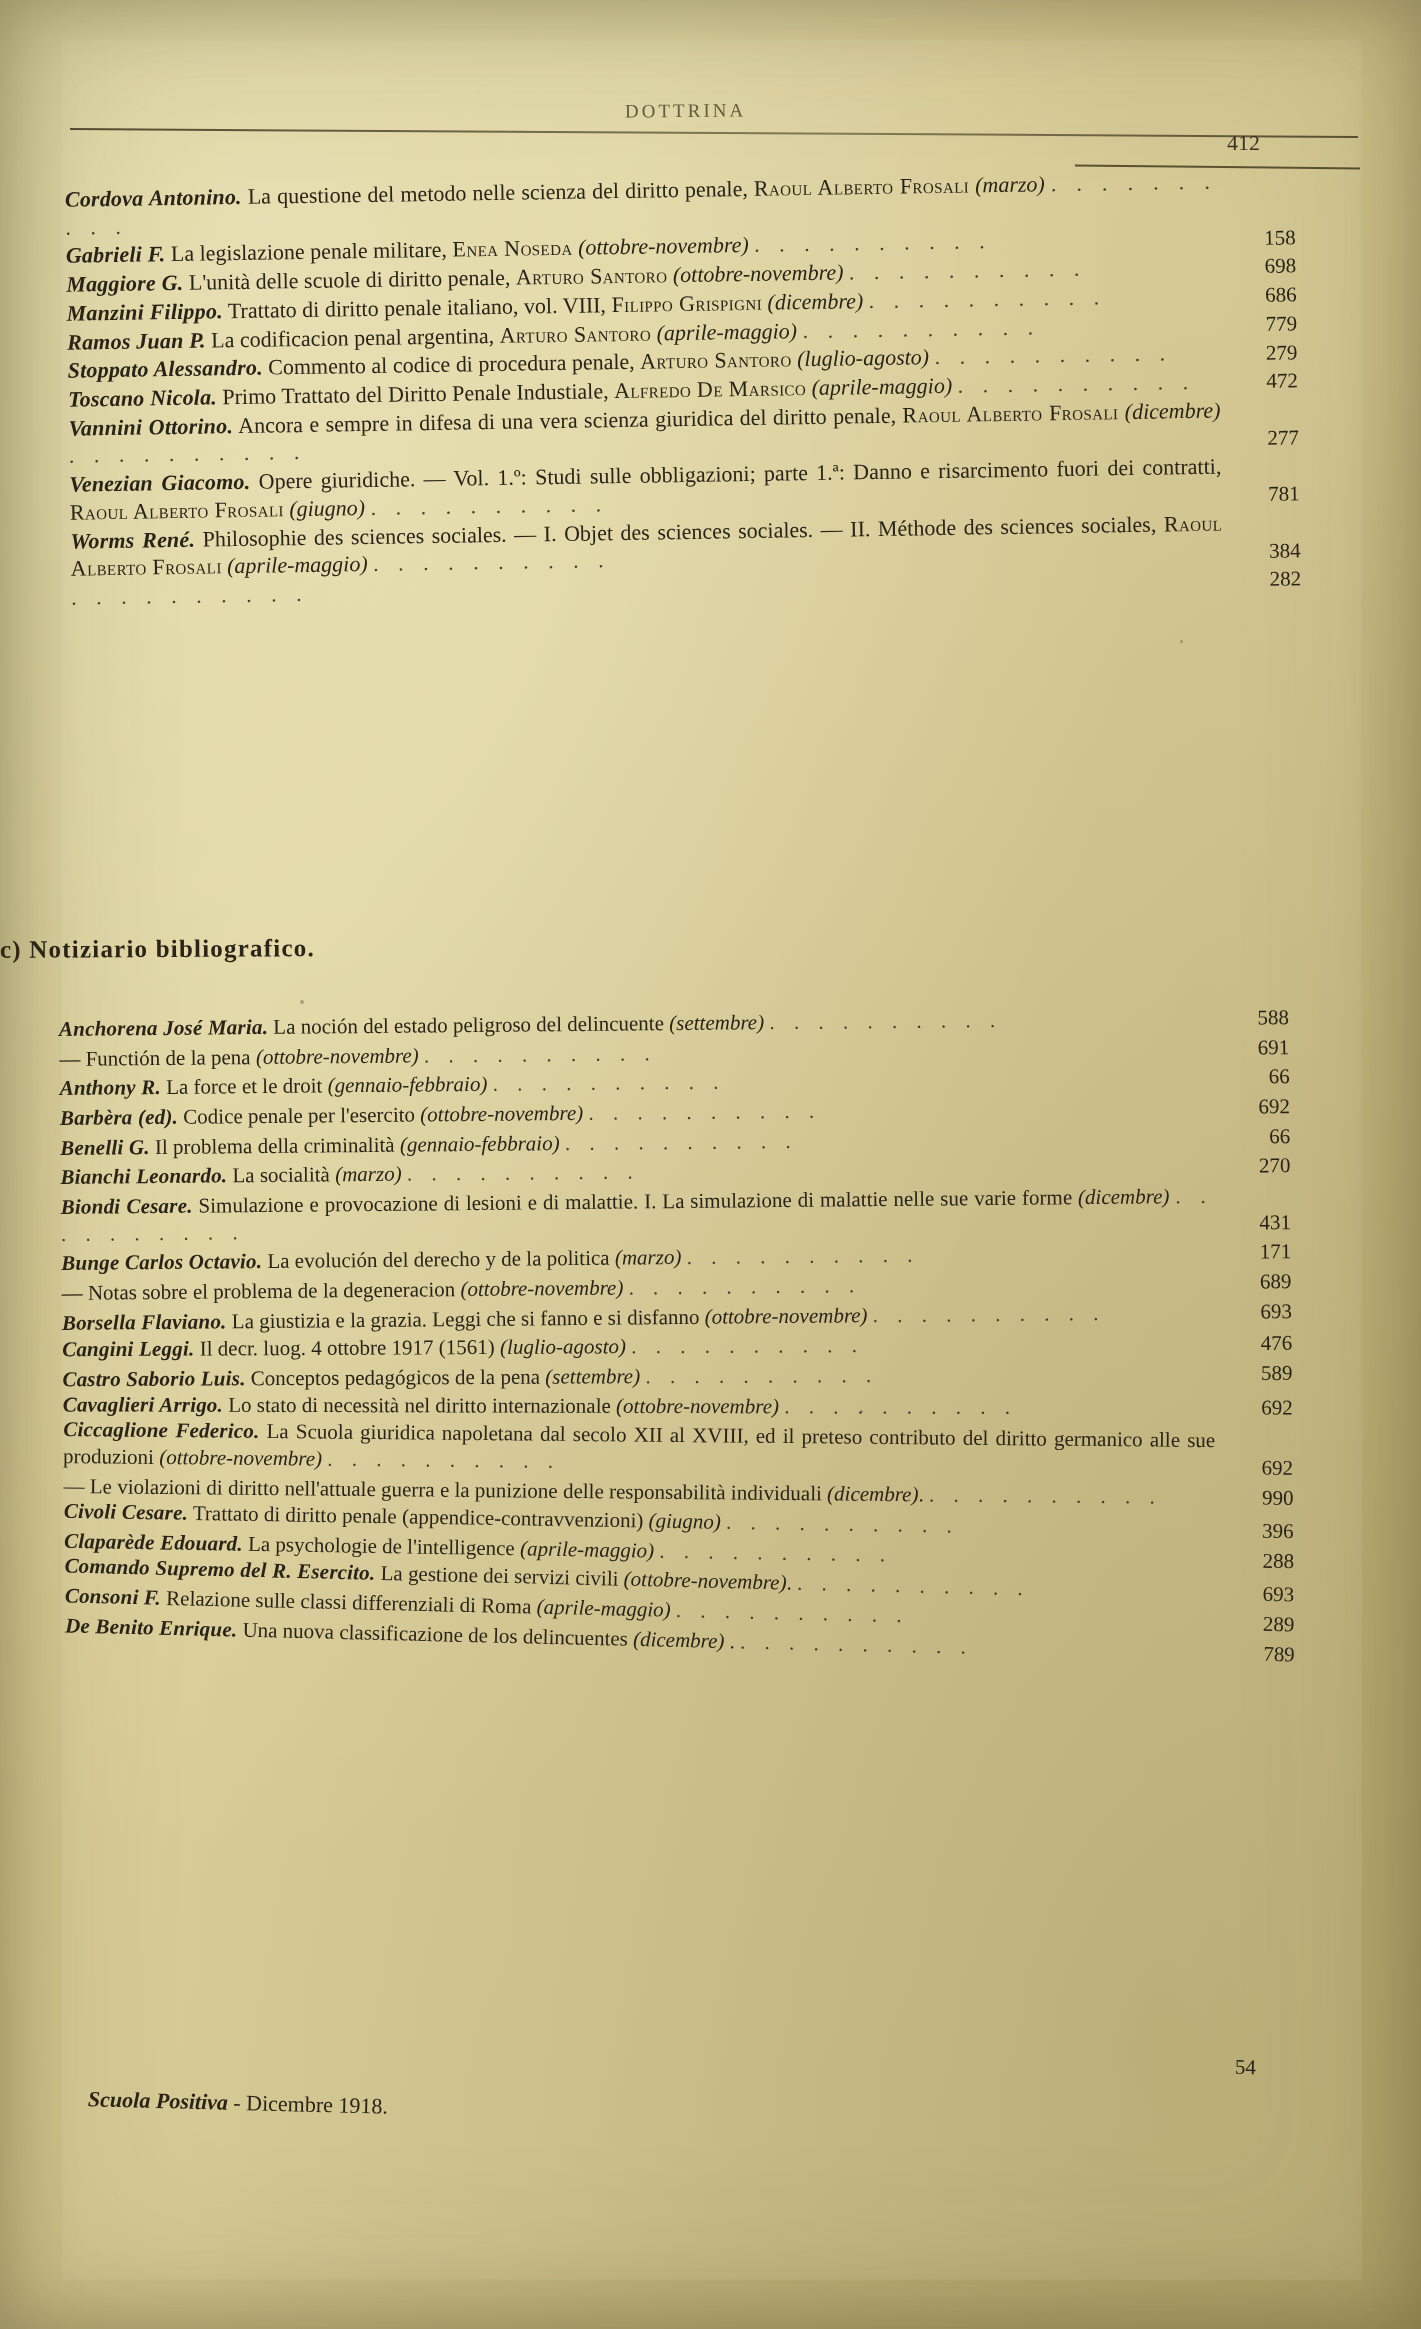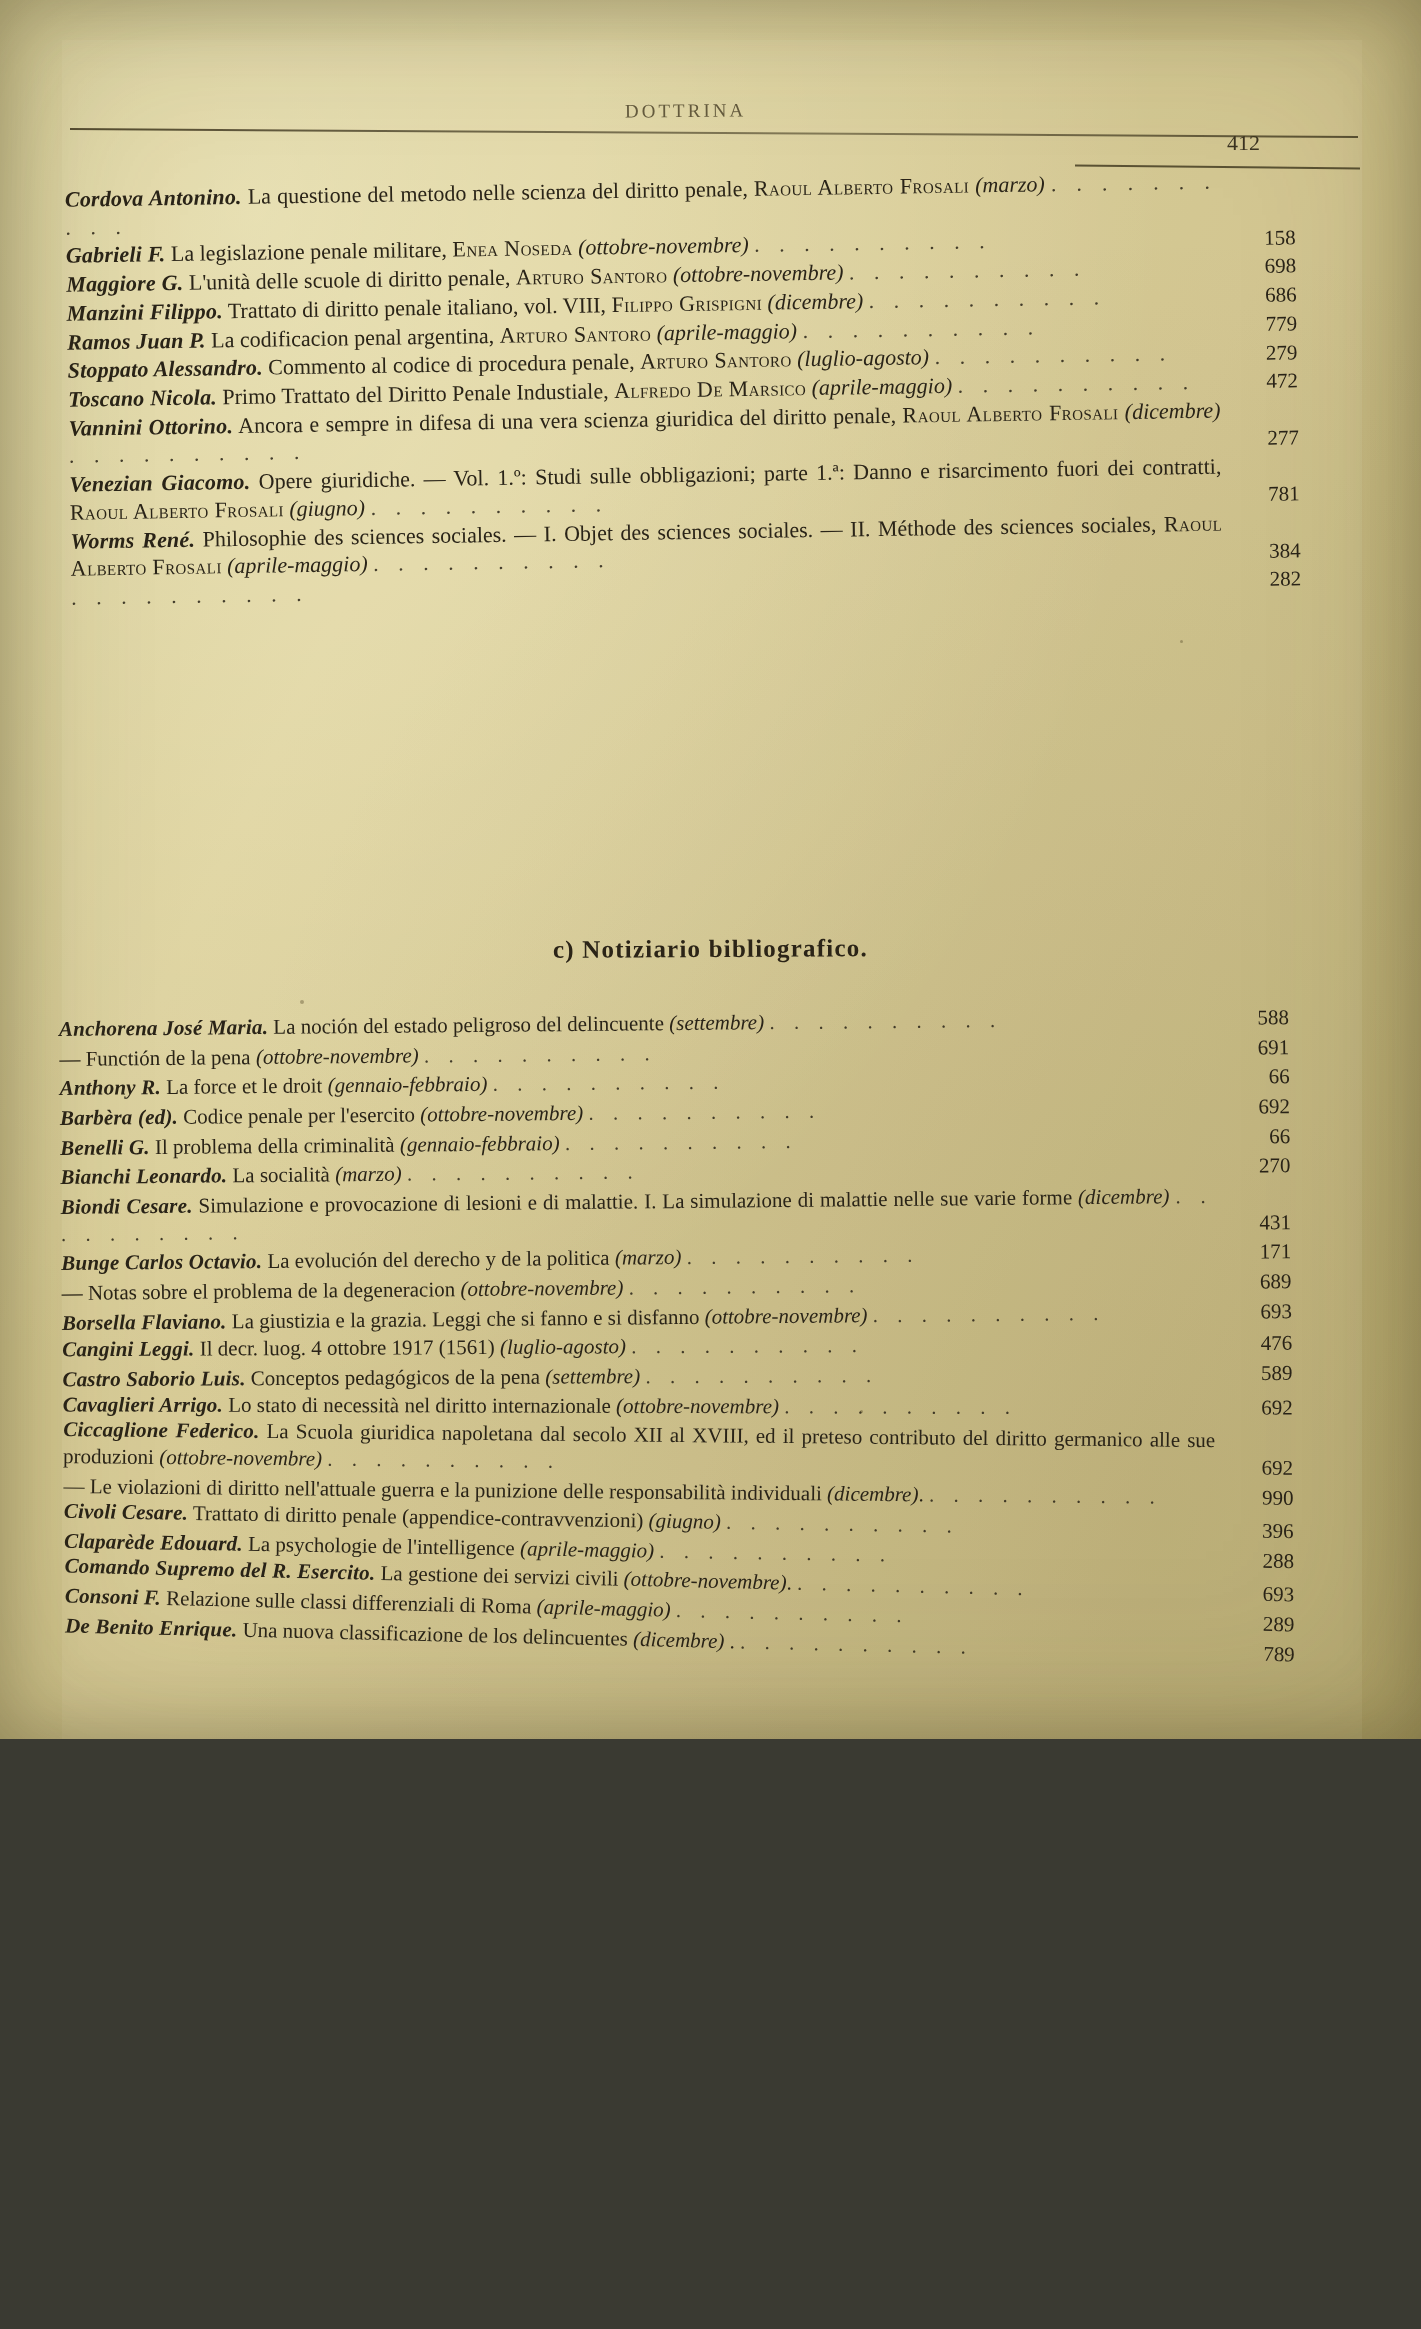--- a/index.html
+++ b/index.html
@@ -3,21 +3,21 @@
 <meta charset="utf-8">
 <style>
   html, body {
     margin: 0;
     padding: 0;
     background: #3a3a32;
   }
   .page {
     position: relative;
     width: 1421px;
-    height: 1739px;
+    height: 2329px;
     overflow: hidden;
     background: #cfc388;
     background-image:
       radial-gradient(ellipse at 18% 12%, rgba(255,252,220,0.45) 0%, rgba(255,250,210,0.0) 55%),
       radial-gradient(ellipse at 82% 88%, rgba(120,105,50,0.22) 0%, rgba(120,105,50,0.0) 60%),
       linear-gradient(115deg, #c9bd80 0%, #d6ca92 28%, #cec18a 62%, #bfb277 100%);
     font-family: "Liberation Serif", serif;
     color: #2a2418;
   }
   
@@ -132,21 +132,21 @@
     line-height: 1.26;
     margin-bottom: 1px;
   }
 
   
   .subhead {
     position: absolute;
     left: 0;
     top: 935px;
     width: 1421px;
-    text-align: center;
+    text-align: left;
     font-size: 25px;
     font-weight: bold;
     letter-spacing: 1.2px;
     color: #2b2417;
   }
   .subhead .inner { display: inline-block; transform: rotate(-0.3deg); }
 
   
   #block-bot {
     left: 62px;

